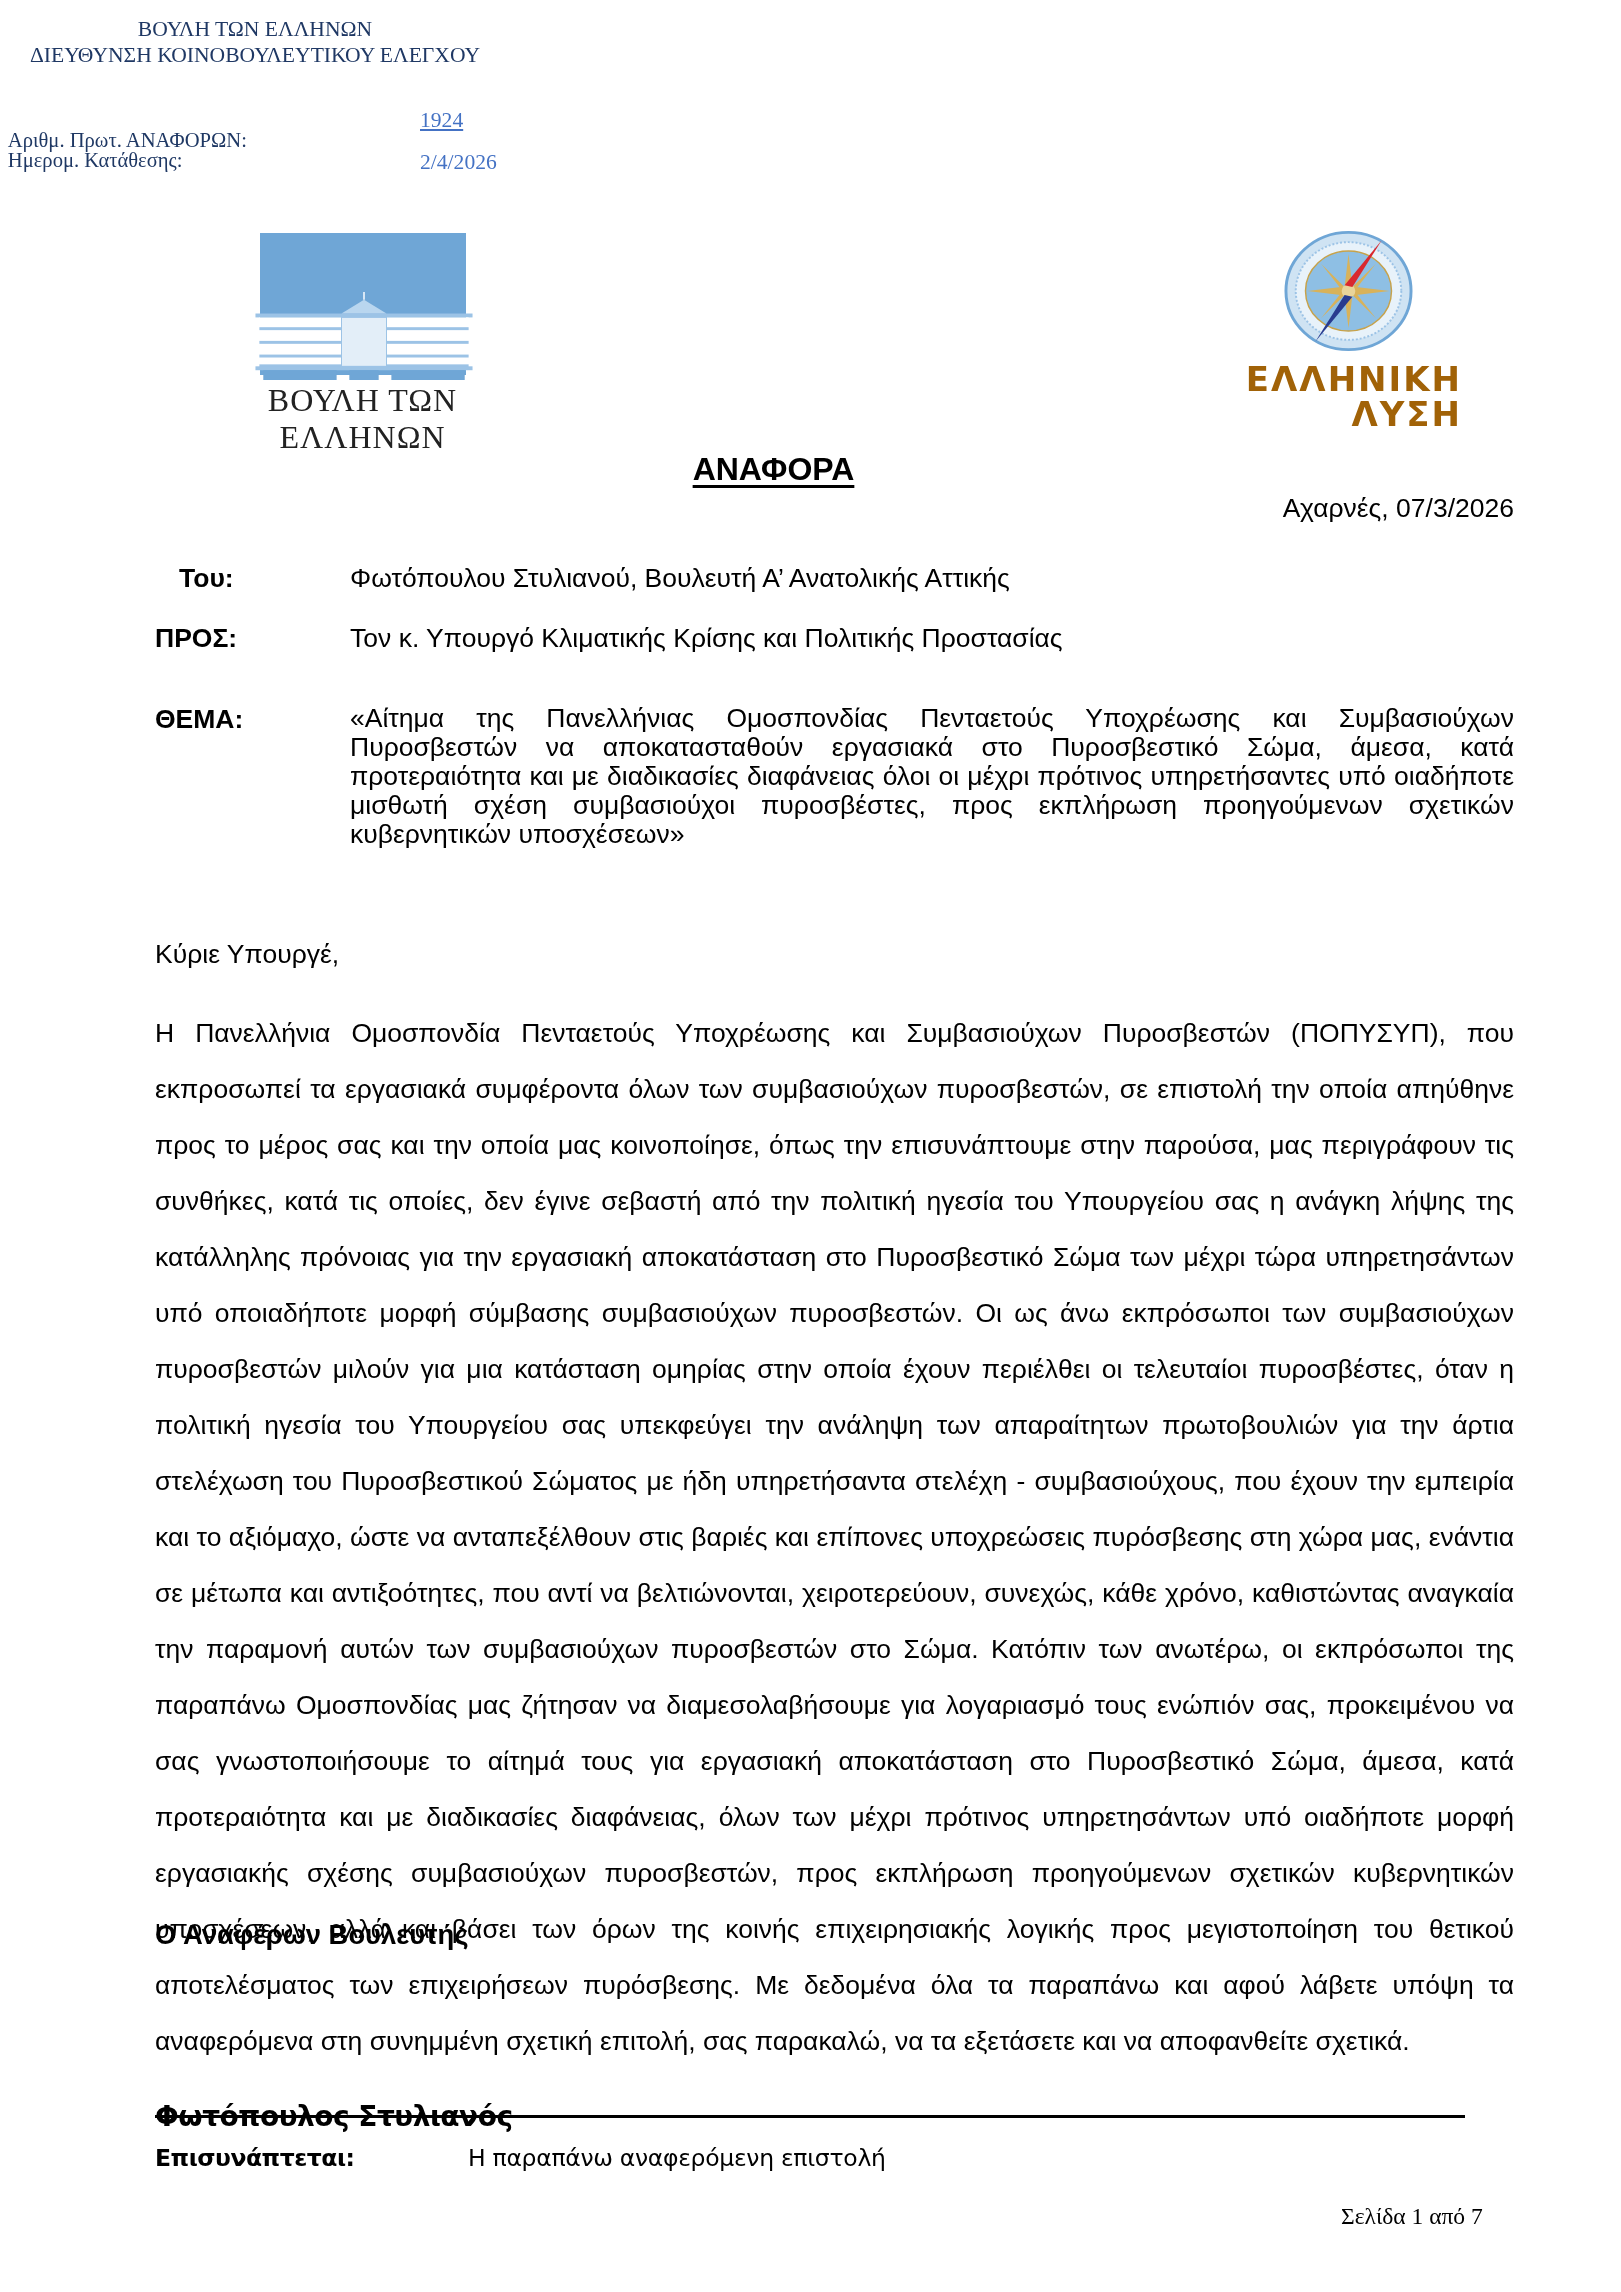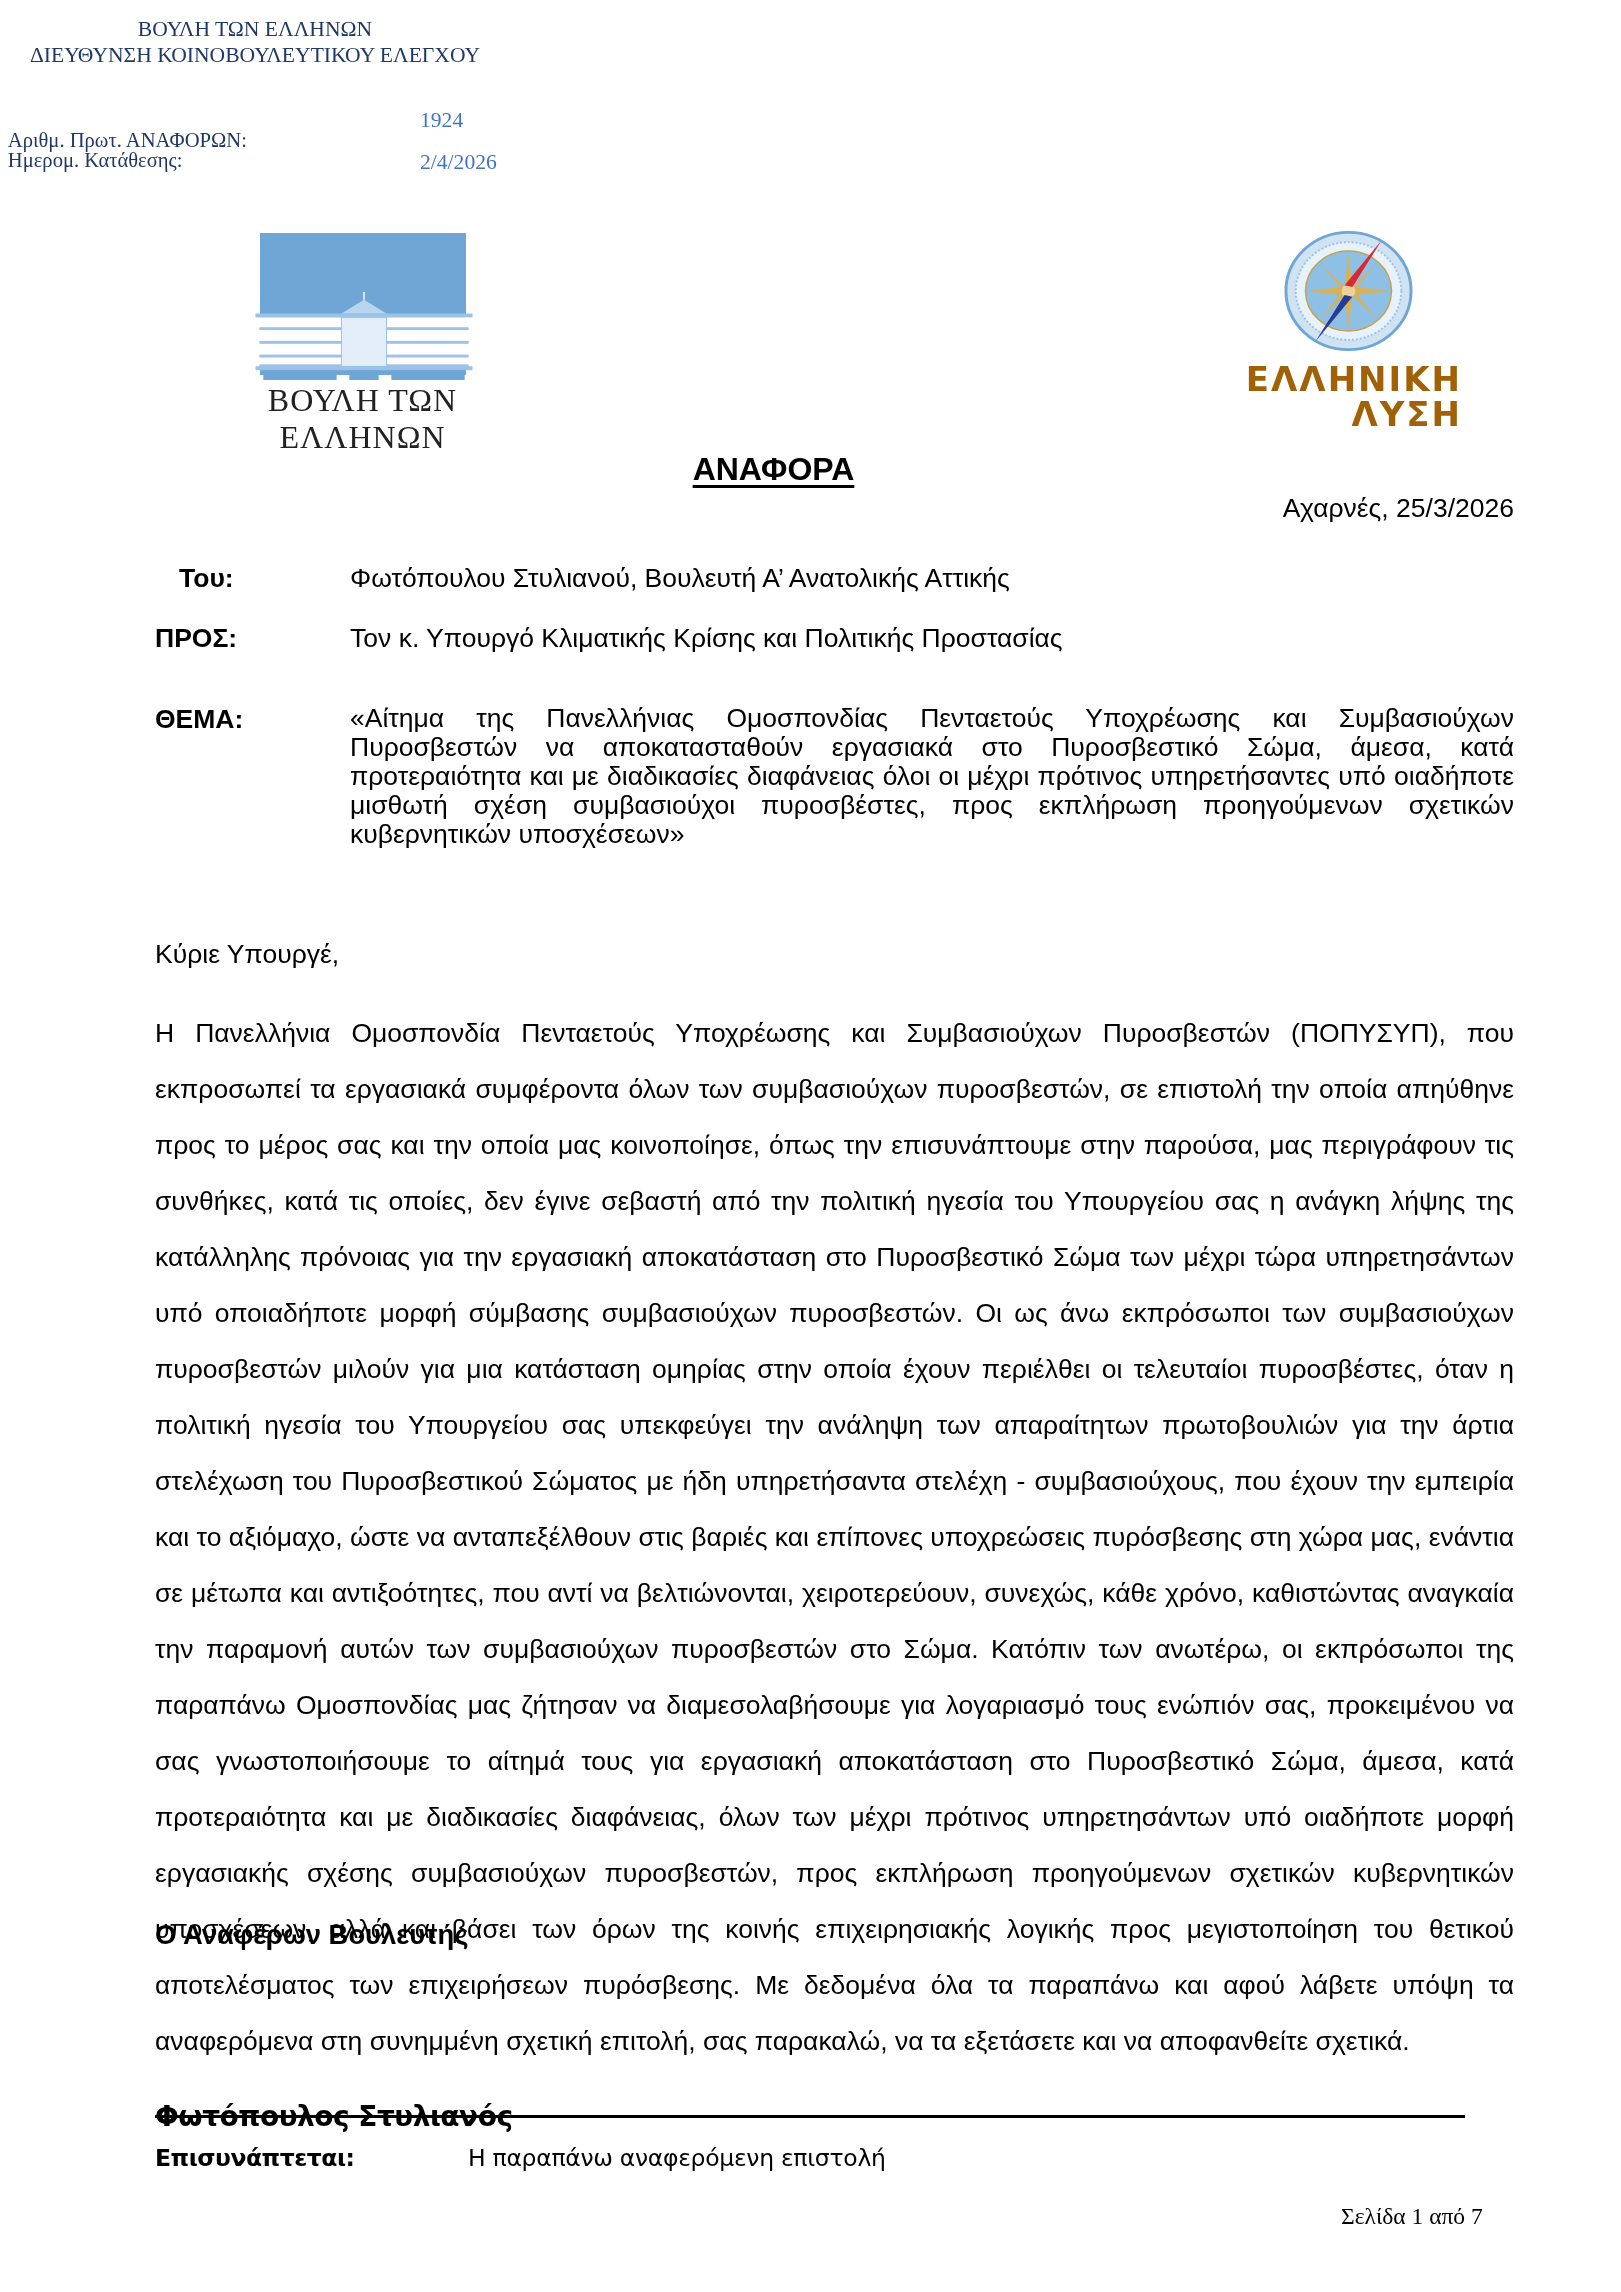--- a/index.html
+++ b/index.html
@@ -41,21 +41,21 @@
   .attach-val { left: 451px; top: 2144px; font-size: 23.5px; font-family: "DejaVu Sans", sans-serif; letter-spacing: -0.3px; margin-left: 17px; }
   .page-num { left: 1341px; top: 2203px; font-size: 23.5px; }
 </style>
 </head>
 <body>
 
 <div class="abs hdr serif navy" style="top:15.7px;">ΒΟΥΛΗ ΤΩΝ ΕΛΛΗΝΩΝ</div>
 <div class="abs hdr serif navy" style="top:42px;">ΔΙΕΥΘΥΝΣΗ ΚΟΙΝΟΒΟΥΛΕΥΤΙΚΟΥ ΕΛΕΓΧΟΥ</div>
 
 <div class="abs meta-label serif navy" style="top:106px;margin-top:23px;">Αριθμ. Πρωτ. ΑΝΑΦΟΡΩΝ:</div>
-<div class="abs meta-val serif blue" style="top:108px;">1924</div>
+<div class="abs meta-val serif blue" style="top:108px;text-decoration:underline;">1924</div>
 <div class="abs meta-label serif navy" style="top:149px;">Ημερομ. Κατάθεσης:</div>
 <div class="abs meta-val serif blue" style="top:150px;">2/4/2026</div>
 
 <div class="abs vouli-logo">
   <div class="vouli-box"></div>
   <svg class="vouli-building" viewBox="0 0 222 90">
     <rect x="0" y="22" width="222" height="4" fill="#9cc3e6"></rect>
     <polygon points="88,22 111,8 134,22" fill="#b9d6ef"></polygon>
     <line x1="111" y1="8" x2="111" y2="-40" stroke="#dbe9f6" stroke-width="2"></line>
     <rect x="106" y="-38" width="12" height="10" fill="#dbe9f6"></rect>
@@ -92,21 +92,21 @@
     </g>
     <circle cx="66" cy="62" r="7" fill="#e8d49a"></circle>
     <polygon points="100,10 70,58 62,56" fill="#d9282f"></polygon>
     <polygon points="32,114 62,66 70,68" fill="#283b8f"></polygon>
   </svg>
   <div class="el-text" style="top:129px;">ΕΛΛΗΝΙΚΗ</div>
   <div class="el-text" style="top:164px;">ΛΥΣΗ</div>
 </div>
 
 <div class="abs title">ΑΝΑΦΟΡΑ</div>
-<div class="abs place-date">Αχαρνές,  25/3/2026</div>
+<div class="abs place-date">Αχαρνές,  07/3/2026</div>
 
 <div class="abs field-label" style="top:563px;margin-left:24px;">Του:</div>
 <div class="abs field-val" style="top:563px;">Φωτόπουλου Στυλιανού, Βουλευτή Α’ Ανατολικής Αττικής</div>
 
 <div class="abs field-label" style="top:623px;">ΠΡΟΣ:</div>
 <div class="abs field-val" style="top:623px;">Τον κ. Υπουργό Κλιματικής Κρίσης και Πολιτικής Προστασίας</div>
 
 <div class="abs field-label" style="top:704px;">ΘΕΜΑ:</div>
 <div class="abs subject">«Αίτημα της Πανελλήνιας Ομοσπονδίας Πενταετούς Υποχρέωσης και Συμβασιούχων Πυροσβεστών να αποκατασταθούν εργασιακά στο Πυροσβεστικό Σώμα, άμεσα, κατά προτεραιότητα και με διαδικασίες διαφάνειας όλοι οι μέχρι πρότινος υπηρετήσαντες υπό οιαδήποτε μισθωτή σχέση συμβασιούχοι πυροσβέστες, προς εκπλήρωση προηγούμενων σχετικών κυβερνητικών υποσχέσεων»</div>
 

